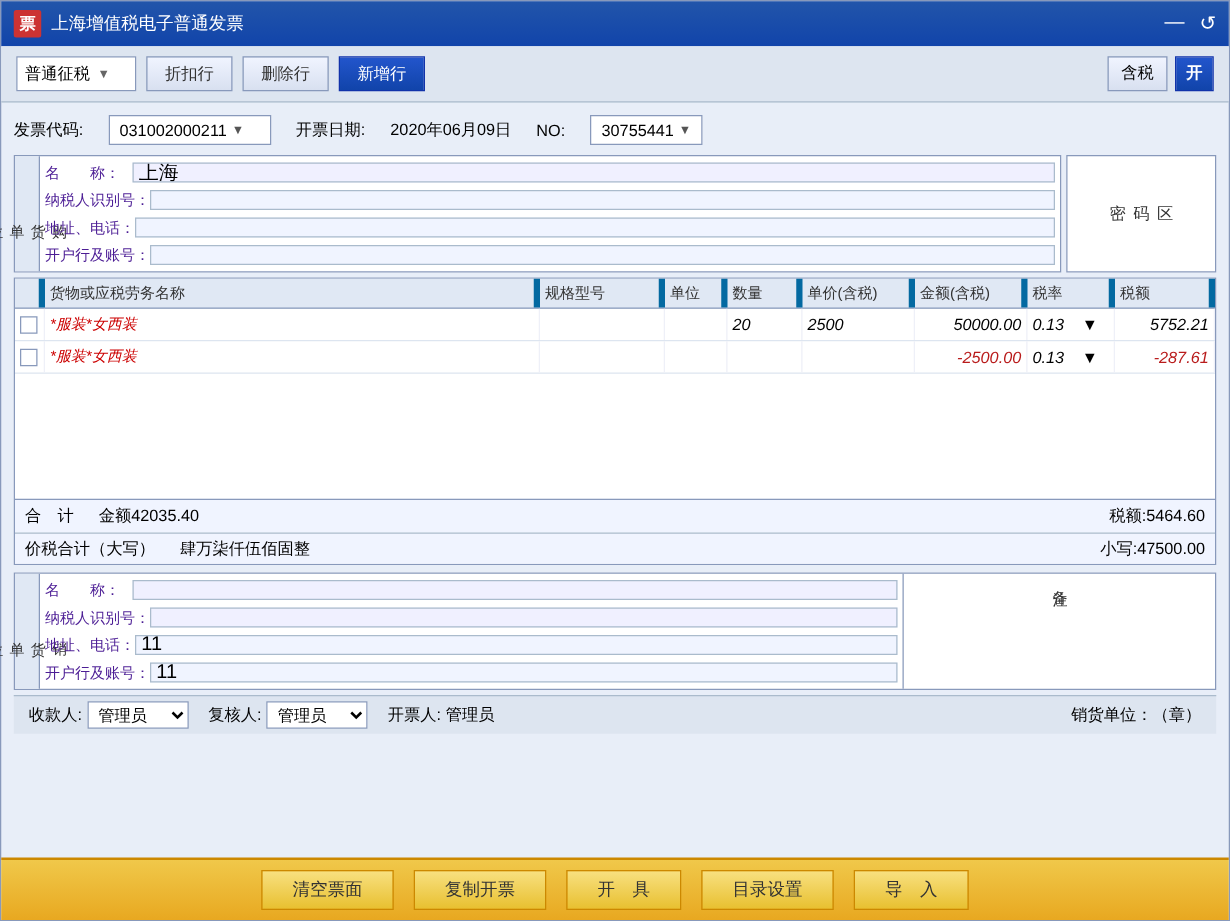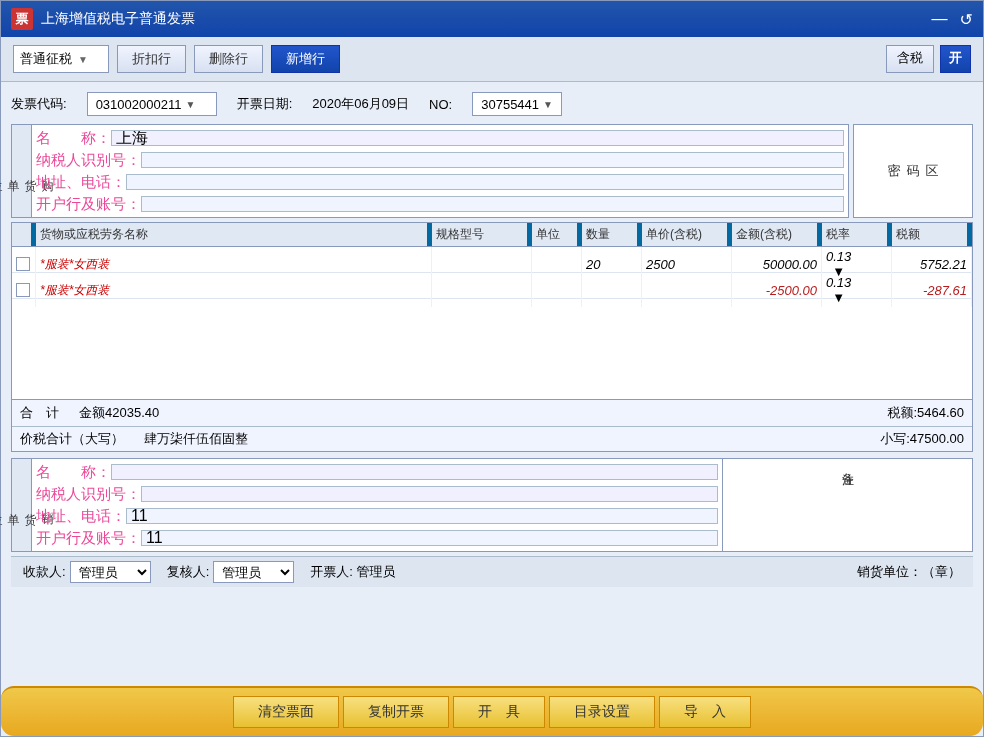--- a/index.html
+++ b/index.html
@@ -108,21 +108,21 @@
       justify-content: center;
       border-right: 1px solid #8899bb;
       font-size: 12px;
       color: #333;
       padding: 2px;
       writing-mode: vertical-rl;
       letter-spacing: 2px;
     }
     .party-fields { flex: 1; padding: 2px 4px; }
     .party-row { display: flex; align-items: center; height: 22px; }
-    .party-field-label { color: #ec4899; min-width: 70px; font-size: 15px; }
+    .party-field-label { color: #4c1d95; min-width: 70px; font-size: 12px; }
     .party-input {
       flex: 1;
       background: #f0f4ff;
       border: 1px solid #aabbcc;
       height: 16px;
       padding: 0 4px;
       font-size: 16px;
     }
     .secret-box {
       width: 120px;
@@ -162,23 +162,22 @@
       display: flex;
       align-items: center;
       font-size: 12px;
     }
     .item-cell.red { color: #b91c1c; }
     .item-cell.right { justify-content: flex-end; }
     .item-name-red { color: #cc0000; font-size: 12px; }
     .tax-select {
       display: flex;
       align-items: center;
-      gap: 0;
-      font-size: 12px;
-      flex-direction: column;
+      gap: 14px;
+      font-size: 12px;
     }
     .empty-rows { height: 100px; }
 
     .totals-row {
       display: flex;
       border-top: 1px solid #8899bb;
       background: #f0f4ff;
       padding: 4px 8px;
       align-items: center;
     }
@@ -230,23 +229,22 @@
       border: 1px solid #8899bb;
       padding: 1px 16px 1px 4px;
       height: 22px;
     }
 
     .action-bar {
       background: linear-gradient(to bottom, #f0c84a, #e8a820);
       padding: 8px 0;
       display: flex;
       justify-content: center;
-      gap: 4px;
+      gap: 16px;
       border-top: 2px solid #cc8800;
-      border-radius: 13px;
     }
     .action-btn {
       background: linear-gradient(to bottom, #f8e080, #e8c030);
       border: 1px solid #cc8800;
       padding: 6px 24px;
       font-size: 14px;
       cursor: pointer;
       color: #333;
       min-width: 80px;
     }

